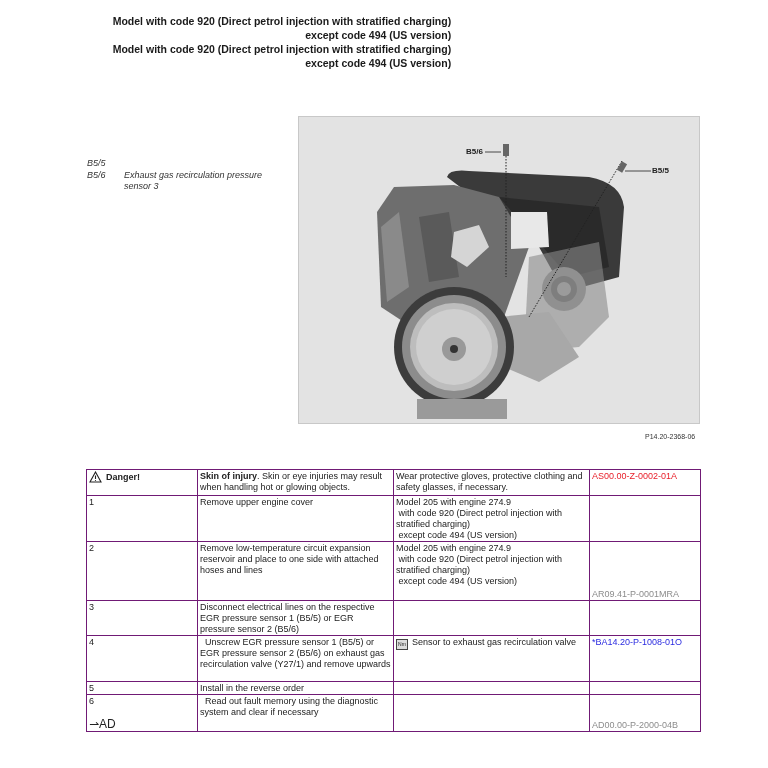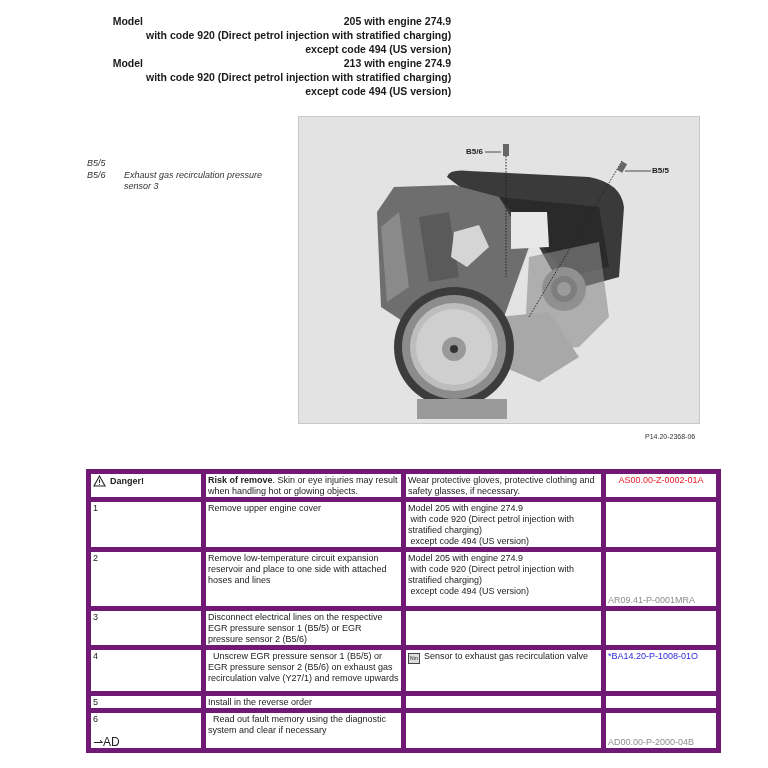--- a/index.html
+++ b/index.html
@@ -34,29 +34,29 @@
     }
     .fig-caption {
       position: absolute; left: 645px; top: 433px; font-size: 7px; color: #333;
     }
 
     table.steps {
       position: absolute; left: 86px; top: 469px;
       border-collapse: collapse; font-size: 9px; line-height: 11px; color: #222;
     }
     table.steps td {
-      border: 5px solid #701a75; vertical-align: top; padding: 1px 2px 0 2px;
+      border: 1px solid #701a75; vertical-align: top; padding: 1px 2px 0 2px;
     }
     .c1 { width: 106px; }
     .c2 { width: 191px; }
     .c3 { width: 191px; }
     .c4 { width: 106px; }
     .danger { font-weight: bold; display: flex; align-items: center; gap: 4px; }
     .bold { font-weight: bold; }
-    .red { color: #e8202a; text-align: center; }
+    .red { color: #e8202a; }
     .blue { color: #2a2ae0; }
     .grey-ref { color: #8c8c8c; }
     .tool-icon {
       display: inline-block; width: 10px; height: 9px; border: 1px solid #444;
       background: #ddd; margin-right: 4px; vertical-align: -1px; font-size: 5px; line-height: 9px; text-align: center;
     }
     .rr-icon {
       display: inline-block; width: 11px; height: 11px; background: #c6c6c6; border: 1px solid #888;
       margin-right: 3px; vertical-align: middle; position: relative;
     }
@@ -64,29 +64,27 @@
       content: ""; position: absolute; left: 3px; top: 3px; width: 5px; height: 5px; background: #666;
     }
   </style>
 </head>
 <body>
 
 <div class="models">
   <div class="model-row">
     <div class="model-key">Model</div>
     <div class="model-lines">
-      <div>205 with engine 274.9</div>
       <div class="indent">with code 920 (Direct petrol injection with stratified charging)</div>
       <div class="indent">except code 494 (US version)</div>
     </div>
   </div>
   <div class="model-row">
     <div class="model-key">Model</div>
     <div class="model-lines">
-      <div>213 with engine 274.9</div>
       <div class="indent">with code 920 (Direct petrol injection with stratified charging)</div>
       <div class="indent">except code 494 (US version)</div>
     </div>
   </div>
 </div>
 
 <div class="legend">
   <div class="legend-row">
     <div class="legend-code">B5/5</div>
   </div>
@@ -144,21 +142,21 @@
       <div class="danger">
         <svg width="13" height="12" viewBox="0 0 13 12">
           <path d="M6.5 1 L12 11 L1 11 Z" fill="none" stroke="#222" stroke-width="1.1"></path>
           <line x1="6.5" y1="4.5" x2="6.5" y2="8" stroke="#222" stroke-width="1.1"></line>
           <circle cx="6.5" cy="9.5" r="0.6" fill="#222"></circle>
         </svg>
         <span>Danger!</span>
       </div>
     </td>
     <td class="c2">
-      <span class="bold">Risk of remove</span><span>. Skin or eye injuries may result when handling hot or glowing objects.</span>
+      <span class="bold">Skin of injury</span><span>. Skin or eye injuries may result when handling hot or glowing objects.</span>
     </td>
     <td class="c3">Wear protective gloves, protective clothing and safety glasses, if necessary.</td>
     <td class="c4 red">AS00.00-Z-0002-01A</td>
   </tr>
   <tr style="height:44px;">
     <td class="c1">1</td>
     <td class="c2">Remove upper engine cover</td>
     <td class="c3">
       <div>Model 205 with engine 274.9</div>
       <div style="white-space:pre-wrap;"> with code 920 (Direct petrol injection with stratified charging)</div>

